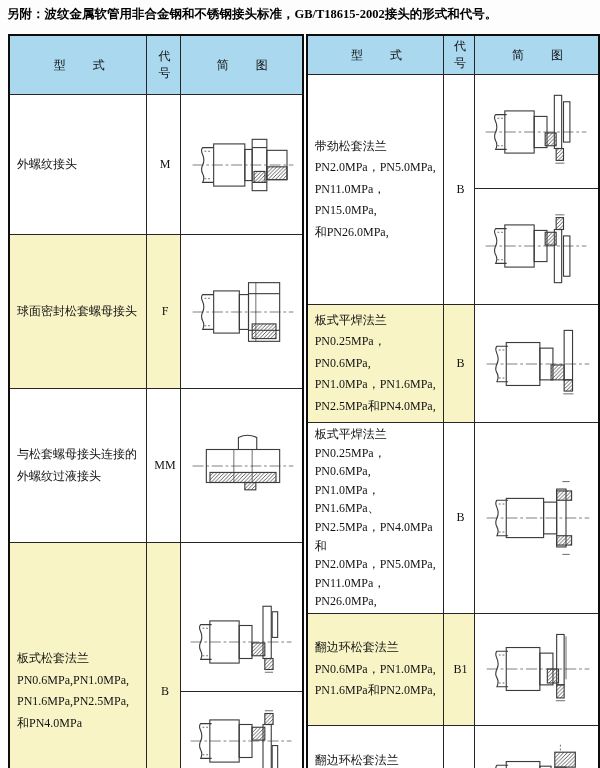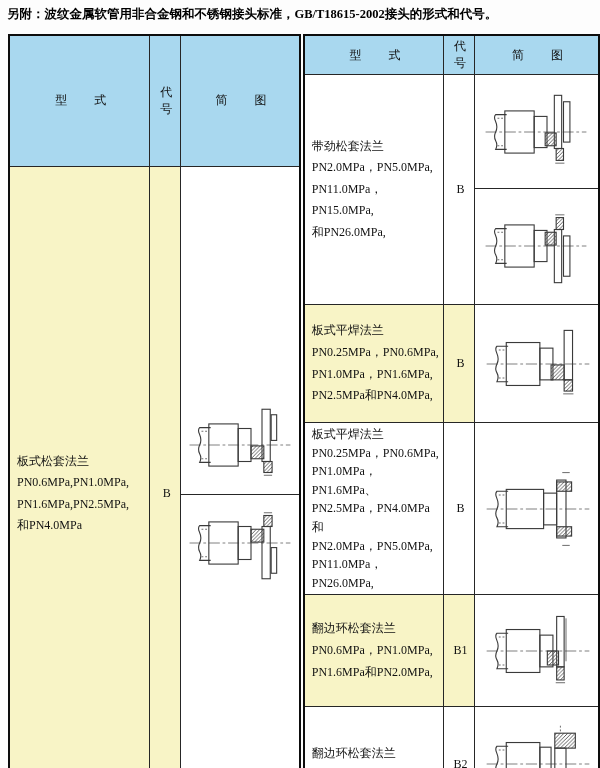--- a/index.html
+++ b/index.html
@@ -81,22 +81,73 @@
         <col style="width:31px">
         <col style="width:119px">
       </colgroup>
     <tbody>
         <tr style="height:34px">
       <td class="hd">型　　式</td>
       <td class="hd">代号</td>
       <td class="hd">简　　图</td>
     </tr>
 
-
-
+    <tr style="height:93px">
+      <td class="type">外螺纹接头</td>
+      <td class="code">M</td>
+      <td class="pic">
+        <svg class="diag" viewBox="0 0 120 90" width="110" height="84">
+          <use href="#cl"></use>
+              <use href="#hose"></use>
+          <rect x="28" y="22" width="34" height="46"></rect>
+          <rect x="62" y="28" width="8" height="34"></rect>
+          <rect x="70" y="17" width="16" height="56"></rect>
+          <line x1="70" y1="26" x2="86" y2="26"></line>
+              <line x1="70" y1="64" x2="86" y2="64"></line>
+          <rect x="86" y="29" width="22" height="32"></rect>
+          <rect class="h" x="86" y="47" width="22" height="14"></rect>
+          <rect class="h" x="72" y="52" width="12" height="12"></rect>
+        </svg>
+      </td>
+    </tr>
+
+    <tr class="hl" style="height:102px">
+      <td class="type">球面密封松套螺母接头</td>
+      <td class="code">F</td>
+      <td class="pic">
+        <svg class="diag" viewBox="0 0 120 90" width="110" height="88">
+          <use href="#cl"></use>
+              <use href="#hose"></use>
+          <rect x="28" y="22" width="28" height="46"></rect>
+          <rect x="56" y="26" width="10" height="38"></rect>
+          <rect x="66" y="13" width="34" height="64"></rect>
+          <line x1="66" y1="25" x2="100" y2="25"></line>
+              <line x1="66" y1="65" x2="100" y2="65"></line>
+          <line x1="74" y1="13" x2="74" y2="77" class="thin"></line>
+          <rect class="h" x="70" y="58" width="26" height="16"></rect>
+        </svg>
+      </td>
+    </tr>
+
+    <tr style="height:102px">
+      <td class="type">与松套螺母接头连接的
+外螺纹过液接头</td>
+      <td class="code">MM</td>
+      <td class="pic">
+        <svg class="diag" viewBox="0 0 120 90" width="110" height="88">
+          <use href="#cl"></use>
+          <rect x="20" y="27" width="80" height="36"></rect>
+          <path d="M55,27 v-13 q10,-5 20,0 v13"></path>
+          <line x1="50" y1="27" x2="50" y2="63" class="thin"></line>
+          <line x1="70" y1="27" x2="70" y2="63" class="thin"></line>
+          <rect class="h" x="24" y="52" width="72" height="11"></rect>
+          <rect class="h" x="62" y="63" width="12" height="8"></rect>
+        </svg>
+      </td>
+    </tr>
 
 
 
     <tr class="hl" style="height:197px">
       <td class="type">板式松套法兰
 PN0.6MPa,PN1.0MPa,
 PN1.6MPa,PN2.5MPa,
 和PN4.0MPa</td>
       <td class="code">B</td>
       <td class="pic" style="padding:0">

